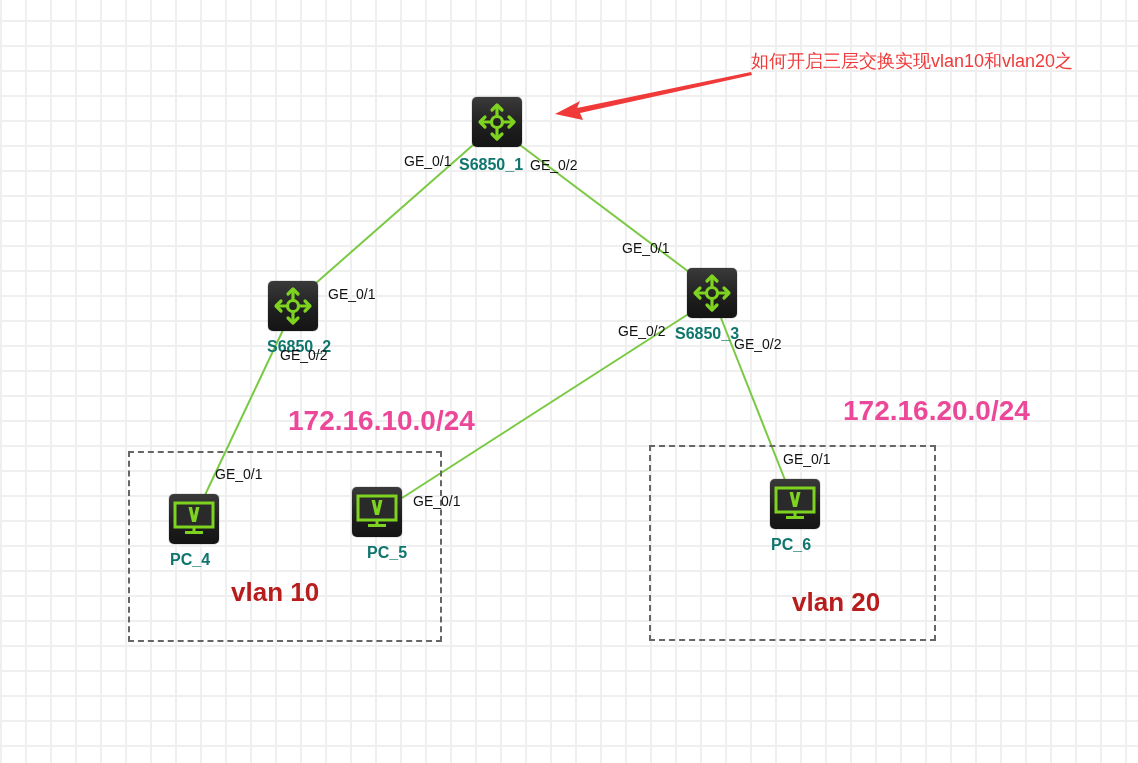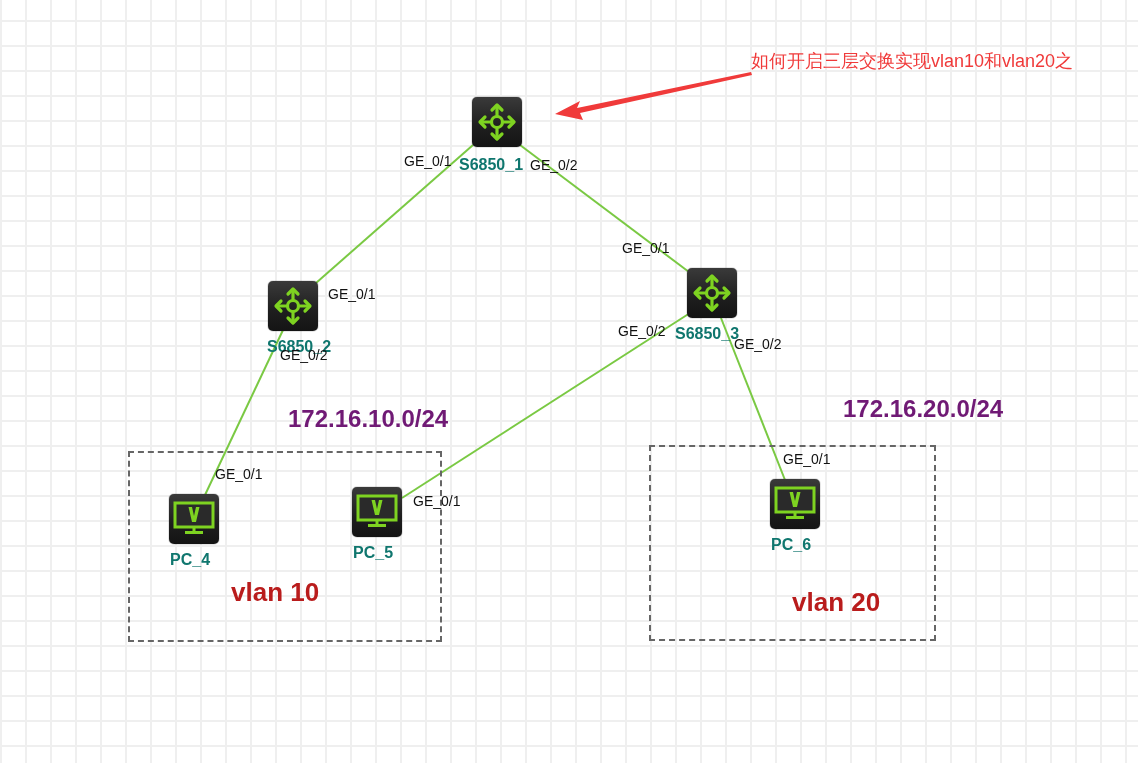--- a/index.html
+++ b/index.html
@@ -21,21 +21,21 @@
   }
   .node svg { position: absolute; left: 0; top: 0; width: 50px; height: 50px; }
   .node-label {
     position: absolute; font-weight: bold; font-size: 16px; color: #0f766e;
     white-space: nowrap; line-height: 1;
   }
   .port-label {
     position: absolute; font-size: 14px; color: #111; white-space: nowrap; line-height: 1;
   }
   .subnet-label {
-    position: absolute; font-weight: bold; font-size: 24px; color: #701a75; white-space: nowrap; line-height: 1;
+    position: absolute; font-weight: bold; font-size: 28px; color: #ec4899; white-space: nowrap; line-height: 1;
   }
   .vlan-label {
     position: absolute; font-weight: bold; font-size: 26px; color: #b91c1c; white-space: nowrap; line-height: 1;
   }
   .vlan-box {
     position: absolute; border: 2px dashed #666; box-sizing: border-box;
   }
   .annotation {
     position: absolute; color: #f03a3a; font-size: 18px; line-height: 26px; width: 380px;
   }
@@ -131,21 +131,21 @@
     <path d="M19.5,13 L23,28 L27,28 L30.5,13 L27,13 L25,22 L23,13 Z" fill="#7ed321"></path>
     <rect x="23.5" y="33" width="3" height="4" fill="#7ed321"></rect>
     <rect x="16" y="37" width="18" height="3" fill="#7ed321"></rect>
   </svg>
 </div>
 
 <div class="node-label" style="left:459px;top:157px;">S6850_1</div>
 <div class="node-label" style="left:267px;top:339px;">S6850_2</div>
 <div class="node-label" style="left:675px;top:326px;">S6850_3</div>
 <div class="node-label" style="left:170px;top:552px;">PC_4</div>
-<div class="node-label" style="left:353px;top:545px;">PC_5</div>
+<div class="node-label" style="left:353px;top:545px;padding-left:14px;">PC_5</div>
 <div class="node-label" style="left:771px;top:537px;">PC_6</div>
 
 <div class="port-label" style="left:404px;top:154px;">GE_0/1</div>
 <div class="port-label" style="left:530px;top:158px;">GE_0/2</div>
 <div class="port-label" style="left:328px;top:287px;">GE_0/1</div>
 <div class="port-label" style="left:280px;top:348px;">GE_0/2</div>
 <div class="port-label" style="left:622px;top:241px;">GE_0/1</div>
 <div class="port-label" style="left:618px;top:324px;">GE_0/2</div>
 <div class="port-label" style="left:734px;top:337px;">GE_0/2</div>
 <div class="port-label" style="left:215px;top:467px;">GE_0/1</div>

